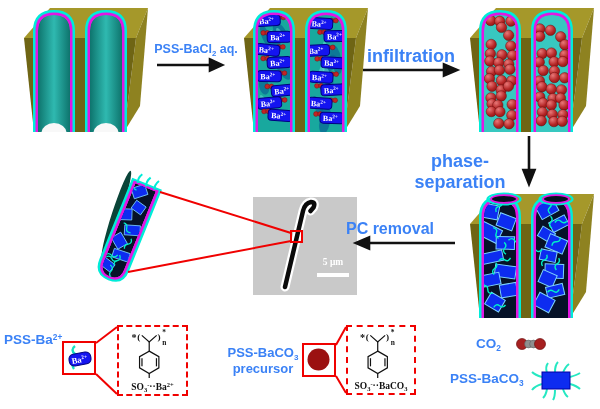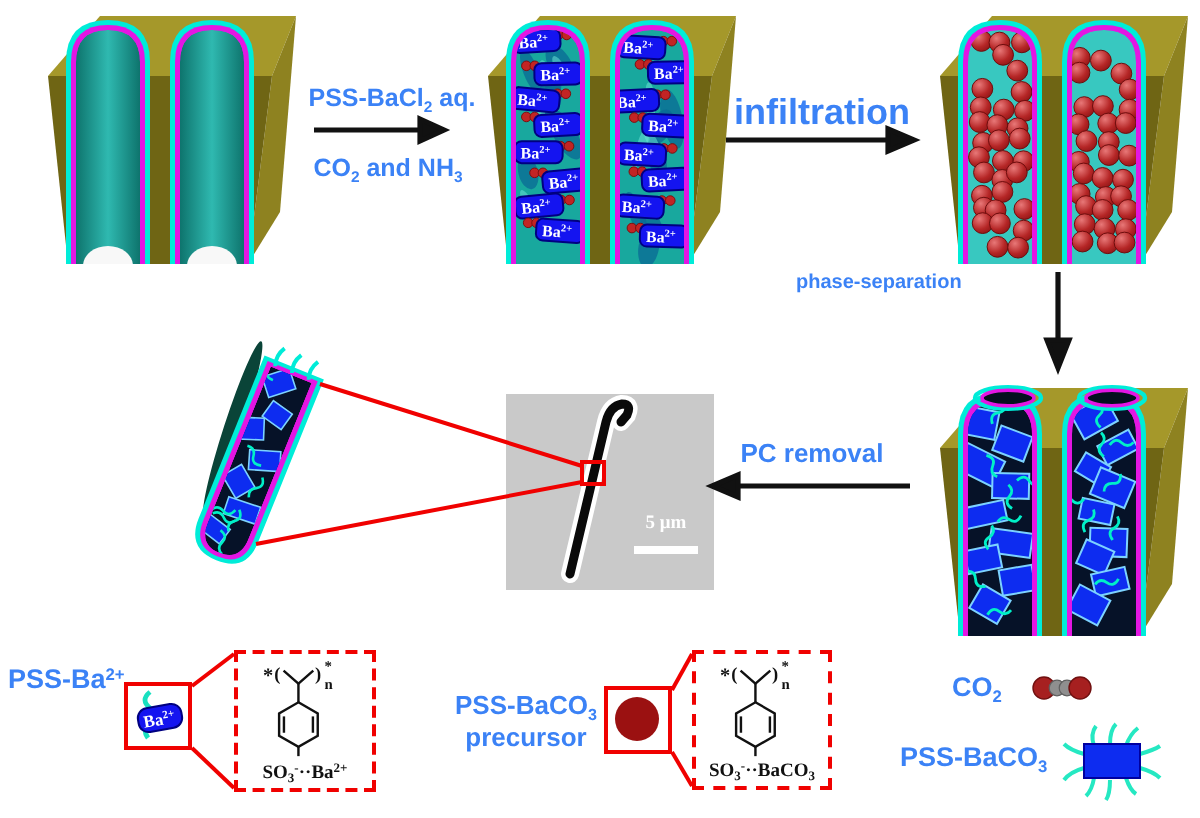--- a/index.html
+++ b/index.html
@@ -389,31 +389,28 @@
       <path d="M 32,90 L 50,14 Q 52,6 58,5 Q 63,5 60.5,10.5 L 57.5,14" fill="none" stroke="#fff" stroke-width="9" stroke-linecap="round"></path>
       <path d="M 32,90 L 50,14 Q 52,6 58,5 Q 63,5 60.5,10.5 L 57.5,14" fill="none" stroke="#0a0a0a" stroke-width="4.5" stroke-linecap="round"></path>
     </svg>
     <div class="tem-scale-text">5 μm</div>
     <div class="tem-scale-bar"></div>
   </div>
 
   <div class="lbl arrow-lbl" style="left:152px;top:42px;width:88px">
     <span>PSS-BaCl</span><sub>2</sub><span> aq.</span>
   </div>
-  <div class="lbl arrow-lbl" style="left:148px;top:77px;width:92px">
-    <span>CO</span><sub>2</sub><span> and NH</span><sub>3</sub>
-  </div>
 
   <div class="lbl arrow-lbl" style="left:362px;top:46px;width:98px;font-size:18px">infiltration</div>
 
-  <div class="lbl" style="left:398px;top:136px;width:124px;text-align:left;font-size:10px">
+  <div class="lbl" style="left:398px;top:151px;width:124px;text-align:center;font-size:18px">
     <span>phase-separation</span><br>
   </div>
 
-  <div class="lbl arrow-lbl" style="left:358px;top:220px;width:96px;font-size:13px">PC removal</div>
+  <div class="lbl arrow-lbl" style="left:342px;top:220px;width:96px;font-size:16px">PC removal</div>
 
   <div class="lbl legend-lbl" style="left:4px;top:332px">
     <span>PSS-Ba</span><sup>2+</sup>
   </div>
 
   <div class="redbox" style="left:62px;top:341px;width:34px;height:34px">
     <svg id="baIconSvg" width="29" height="29" viewBox="0 0 29 29">
         <path d="M 11,3 q -5,4 0,8 q 5,4 0,8 q -4,3 -1,7" fill="none" stroke="#19e0c0" stroke-width="2.4"></path>
         <g transform="translate(16,16) rotate(-10)">
           <rect x="-11" y="-6" width="22" height="12" rx="5" fill="#1414f0" stroke="#000080" stroke-width="1"></rect>

